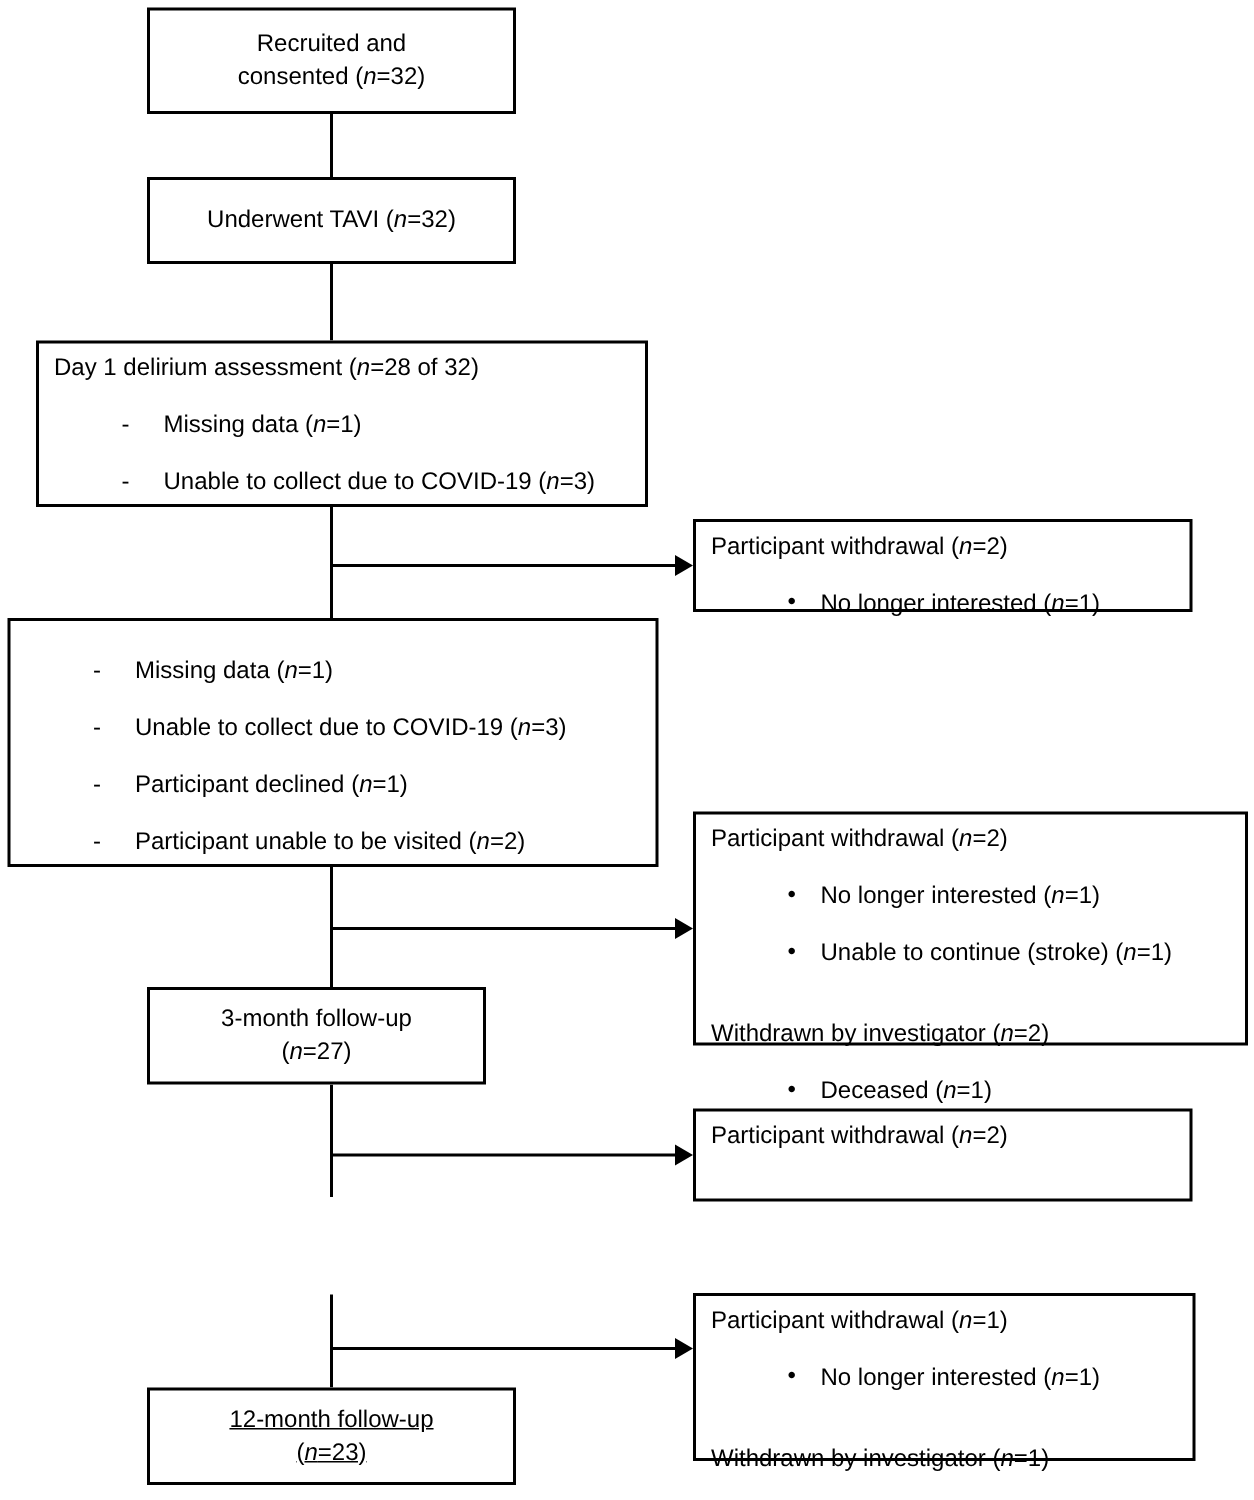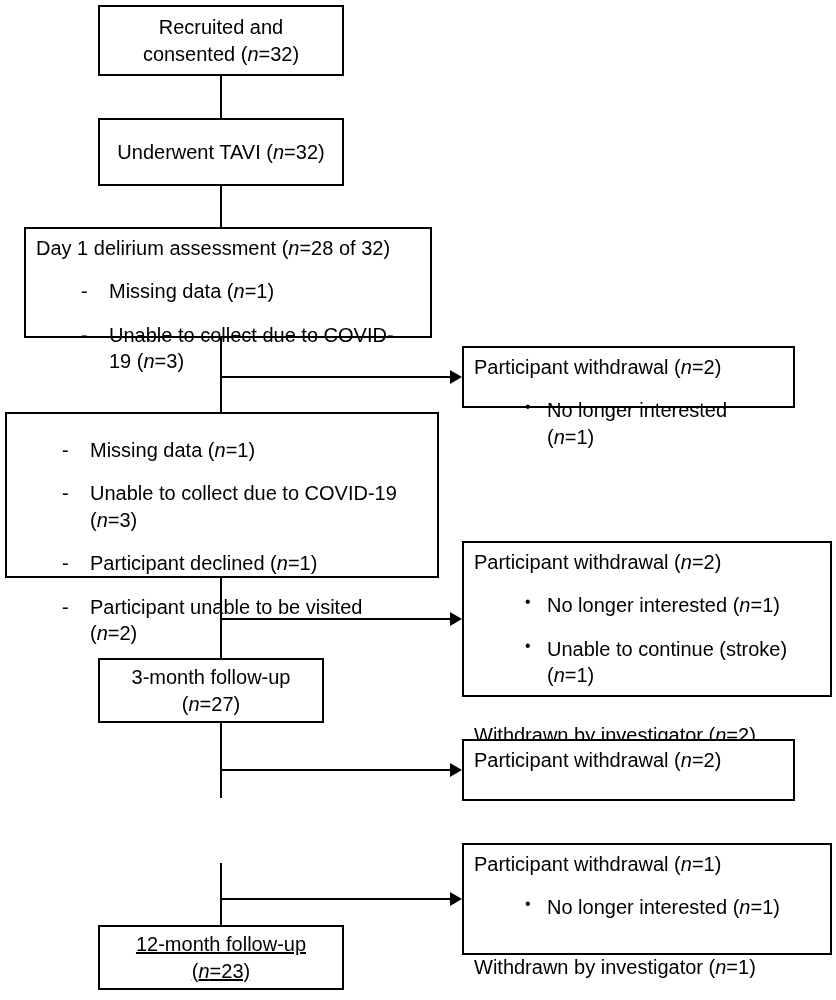--- a/index.html
+++ b/index.html
@@ -13,21 +13,21 @@
     font-family: "Liberation Sans", sans-serif;
     color: #000000;
     overflow: hidden;
   }
   #canvas { position: absolute; left: 0; top: 0; width: 836px; height: 1000px; }
 
   .box {
     position: absolute;
     border: 2px solid #000000;
     background: #ffffff;
-    font-size: 20px;
+    font-size: 16px;
     line-height: 1.32;
     color: #000;
     z-index: 2;
   }
   .box.center { text-align: center; }
   .box-inner { padding: 6px 10px; }
   .box.center .box-inner { padding: 0 8px; }
   .box.vcenter { display: flex; align-items: center; justify-content: center; }
 
   .hdr { white-space: normal; }
@@ -104,21 +104,21 @@
   <div class="hline" style="left:220px; top:898px; width:235px;"></div>
   <div class="arrowhead" style="left:450px; top:892px;"></div>
 
   <div class="box center vcenter" style="left:98px; top:5px; width:246px; height:71px;">
     <div class="box-inner">
       <div>Recruited and</div>
       <div>consented (<i class="n">n</i>=32)</div>
     </div>
   </div>
 
-  <div class="box center vcenter" style="left:98px; top:118px; width:246px; height:68px;">
+  <div class="box center vcenter" style="left:98px; top:118px; width:246px; height:58px;">
     <div class="box-inner">
       <div>Underwent TAVI (<i class="n">n</i>=32)</div>
     </div>
   </div>
 
   <div class="box" style="left:24px; top:227px; width:408px; height:111px;">
     <div class="box-inner">
       <div class="hdr">Day 1 delirium assessment (<i class="n">n</i>=28 of 32)</div>
       <ul class="dashlist">
         <li>Missing data (<i class="n">n</i>=1)</li>
@@ -176,21 +176,21 @@
       </ul>
     </div>
   </div>
 
   <div class="box" style="left:462px; top:739px; width:333px; height:62px;">
     <div class="box-inner">
       <div class="hdr">Participant withdrawal (<i class="n">n</i>=2)</div>
     </div>
   </div>
 
-  <div class="box" style="left:462px; top:843px; width:370px; height:112px;">
+  <div class="box" style="left:462px; top:862px; width:335px; height:112px;">
     <div class="box-inner">
       <div class="hdr">Participant withdrawal (<i class="n">n</i>=1)</div>
       <ul class="dotlist">
         <li>No longer interested (<i class="n">n</i>=1)</li>
       </ul>
       <div class="spacer"></div>
       <div class="hdr">Withdrawn by investigator (<i class="n">n</i>=1)</div>
       <ul class="dotlist">
         <li>Deceased (<i class="n">n</i>=1)</li>
       </ul>

